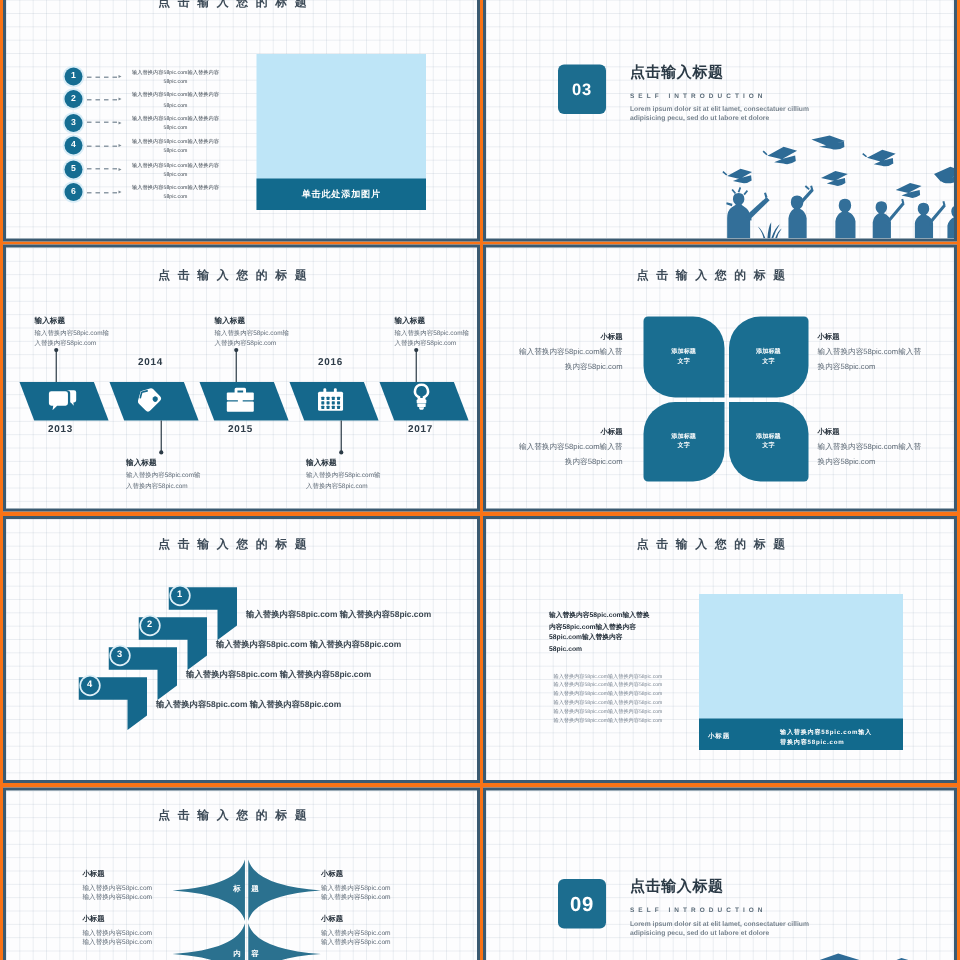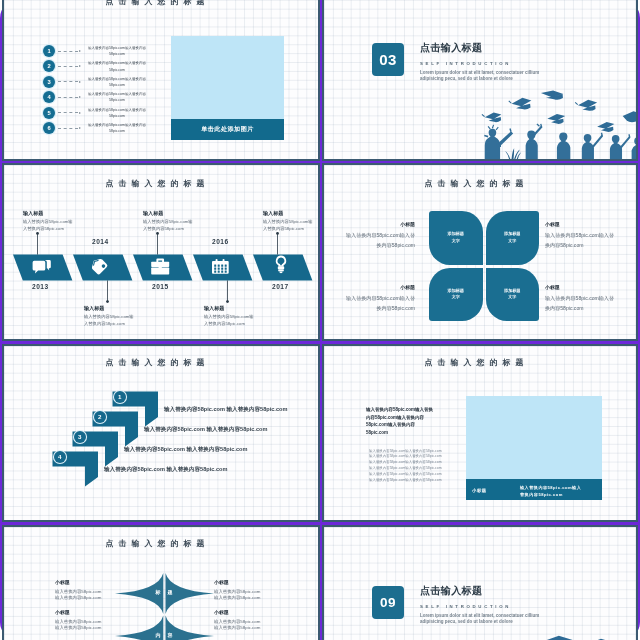--- a/index.html
+++ b/index.html
@@ -1,18 +1,18 @@
 <!DOCTYPE html>
 <html><head>
 <meta charset="utf-8">
 <style>
   html,body{margin:0;padding:0;}
   body{width:640px;height:640px;overflow:hidden;background:#ffffff;
        font-family:"Liberation Sans",sans-serif;-webkit-font-smoothing:antialiased;}
-  #sheet{position:absolute;left:0;top:0;width:640px;height:640px;background:#6d28d9;border-radius:18px;}
+  #sheet{position:absolute;left:0;top:0;width:640px;height:640px;background:#f97316;}
 
   .slide{position:absolute;box-sizing:border-box;
          border:2.6px solid #3b5a71;background:#fdfdfe;overflow:hidden;}
   .paper{position:absolute;left:0;top:0;right:0;bottom:0;
          background-image:
             linear-gradient(to right, rgba(150,168,186,0.19) 0.5px, transparent 0.5px),
             linear-gradient(to bottom, rgba(150,168,186,0.19) 0.5px, transparent 0.5px);
          background-size:8.9px 8.9px;}
   .inner{position:absolute;left:0;top:0;right:0;bottom:0;}
 
@@ -127,21 +127,21 @@
         <span class="dashline"></span>
         <span class="dashdot"></span>
       </div>
       <div class="numtxt" style="left:78px;top:140px;width:70px;">输入替换内容58pic.com输入替换内容58pic.com</div>
     </div>
   </div>
 
   <div class="slide" style="left:322px;top:-20px;width:316px;height:181px;">
     <div class="paper"></div>
     <div class="inner" id="sec03">
-      <div class="secnum" style="left:48px;top:61px;width:32px;height:33px;font-size:15px;letter-spacing:.5px;border-radius:4px;">03</div>
+      <div class="secnum" style="left:48px;top:61px;width:32px;height:33px;font-size:11px;letter-spacing:.5px;border-radius:4px;">03</div>
       <div class="sechead" style="left:96px;top:59px;">
         <div class="sec-t">点击输入标题</div>
         <div class="sec-s" style="margin-top:6px;">SELF INTRODUCTION</div>
         <div class="sec-p" style="margin-top:4px;">Lorem ipsum dolor sit at elit lamet, consectatuer cillium</div>
         <div class="sec-p">adipisicing pecu, sed do ut labore et dolore</div>
       </div>
       <div class="gradscene" style="position:absolute;right:-2px;bottom:0;width:166px;height:74px;">
         <svg viewBox="0 0 260 110" preserveAspectRatio="none">
           <g class="gcap">
             <path d="M20 48 l14 -7 l12 3 l-13 7 z M26 53 l8 -3 l11 -2.6 l0.6 5 q-6 4 -11 2.4 z M19 47.6 l-4 -3.2 l1.1 -1.2 l4.1 3.4 z"></path>

